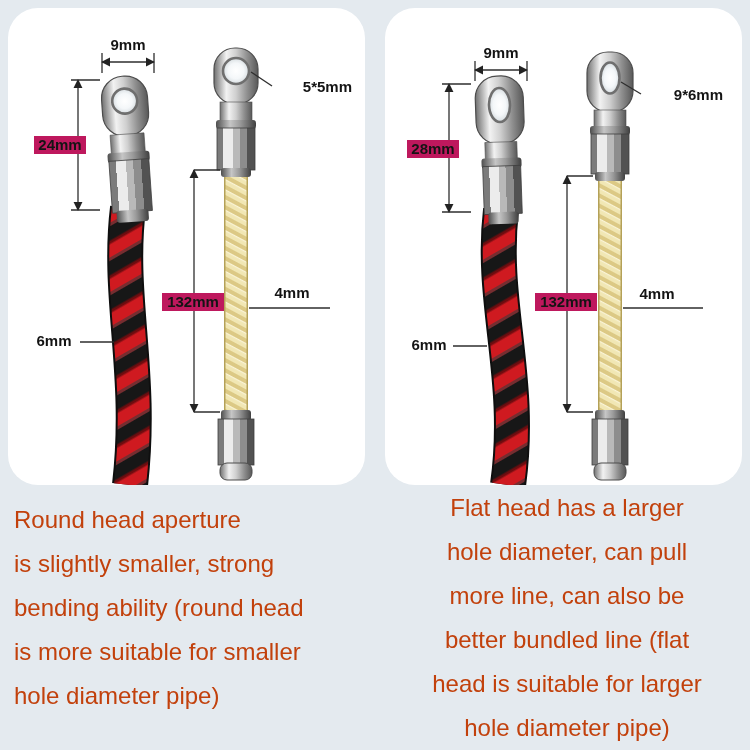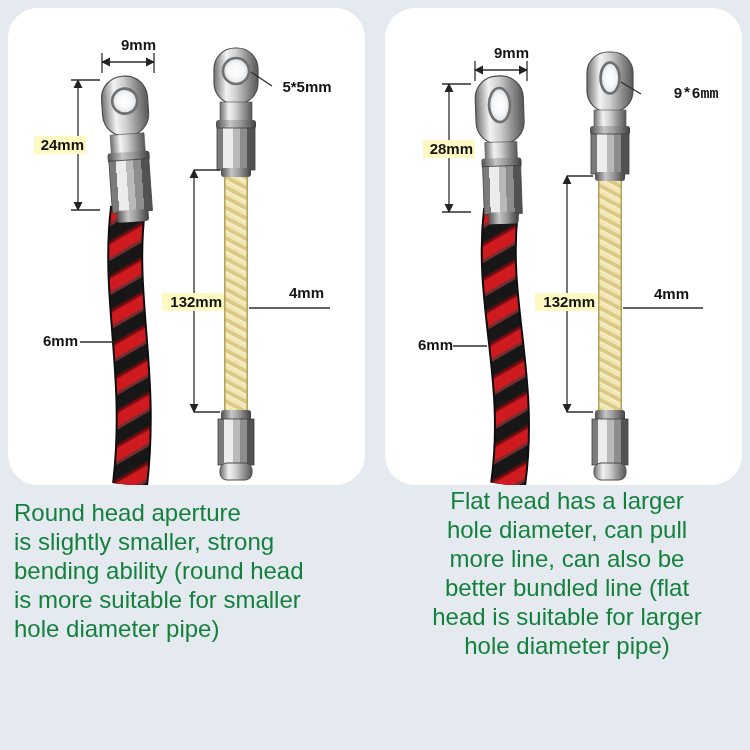--- a/index.html
+++ b/index.html
@@ -3,25 +3,25 @@
 <meta charset="utf-8">
 <style>
   * { margin:0; padding:0; box-sizing:border-box; }
   html,body { width:750px; height:750px; }
   body { font-family:"Liberation Sans", sans-serif; background:#e4eaef; }
   .stage { position:relative; width:750px; height:750px; background:#e4eaef; overflow:hidden; }
   .panel { position:absolute; top:8px; width:357px; height:477px; background:#ffffff; border-radius:30px; overflow:hidden; }
   .panel-left { left:8px; }
   .panel-right { left:385px; }
   .panel svg { position:absolute; left:0; top:0; }
-  .dim-label { position:absolute; font-size:15px; font-weight:700; color:#141414; text-align:right; line-height:18px; }
-  .dim-label.bg { background:#fef9c3; padding:0 2px; }
-  .dim-label.al { text-align:center; }
+  .dim-label { position:absolute; font-size:15px; font-weight:700; color:#141414; text-align:center; line-height:18px; }
+  .dim-label.bg { background:#be185d; padding:0 2px; }
+  .dim-label.al { text-align:right;margin-left:12px; }
   .dim-label.ar { }
-  .caption { position:absolute; font-size:24px; line-height:29px; color:#15803d; white-space:pre-line; }
+  .caption { position:absolute; font-size:24px; line-height:44px; color:#c2410c; white-space:pre-line; }
   .caption-left { left:14px; top:498px; width:345px; }
   .caption-right { left:388px; top:486px; width:358px;text-align:center; }
 </style>
 </head>
 <body>
 
 <div class="stage">
 
   <div class="panel panel-left">
     <svg width="357" height="477" viewBox="0 0 357 477">
@@ -178,22 +178,22 @@
         <line x1="236" y1="74" x2="256" y2="86"></line>
         <line x1="182" y1="168" x2="182" y2="404" marker-start="url(#arrM)" marker-end="url(#arrM)"></line>
         <line x1="182" y1="168" x2="208" y2="168"></line>
         <line x1="182" y1="404" x2="208" y2="404"></line>
         <line x1="238" y1="300" x2="318" y2="300"></line>
         <line x1="68" y1="338" x2="102" y2="338"></line>
       </g>
     </svg>
 
     <div class="dim-label" style="left:88px; top:36px; width:56px;">9mm</div>
-    <div class="dim-label bg" style="left:22px; top:132px; width:52px;margin-left:16px;">28mm</div>
-    <div class="dim-label al" style="left:275px; top:78px; width:72px;font-family:Liberation Mono, monospace;">9*6mm</div>
+    <div class="dim-label bg" style="left:22px; top:132px; width:52px;">28mm</div>
+    <div class="dim-label al" style="left:254px; top:78px; width:72px;">9*6mm</div>
     <div class="dim-label bg" style="left:150px; top:285px; width:62px;">132mm</div>
     <div class="dim-label" style="left:240px; top:277px; width:64px;">4mm</div>
     <div class="dim-label ar" style="left:20px; top:328px; width:48px;">6mm</div>
   </div>
 
   <div class="caption caption-left">Round head aperture
 is slightly smaller, strong
 bending ability (round head
 is more suitable for smaller
 hole diameter pipe)</div>

